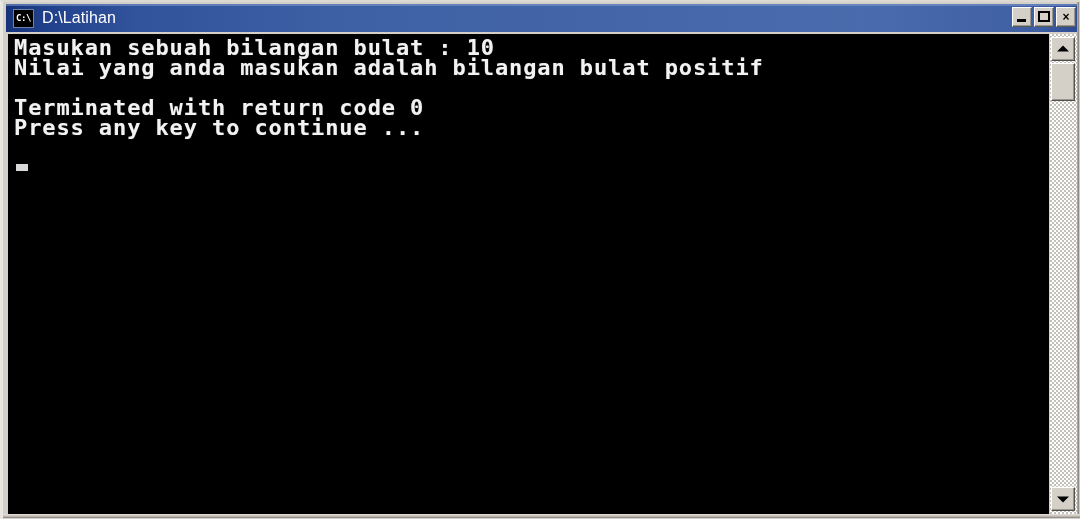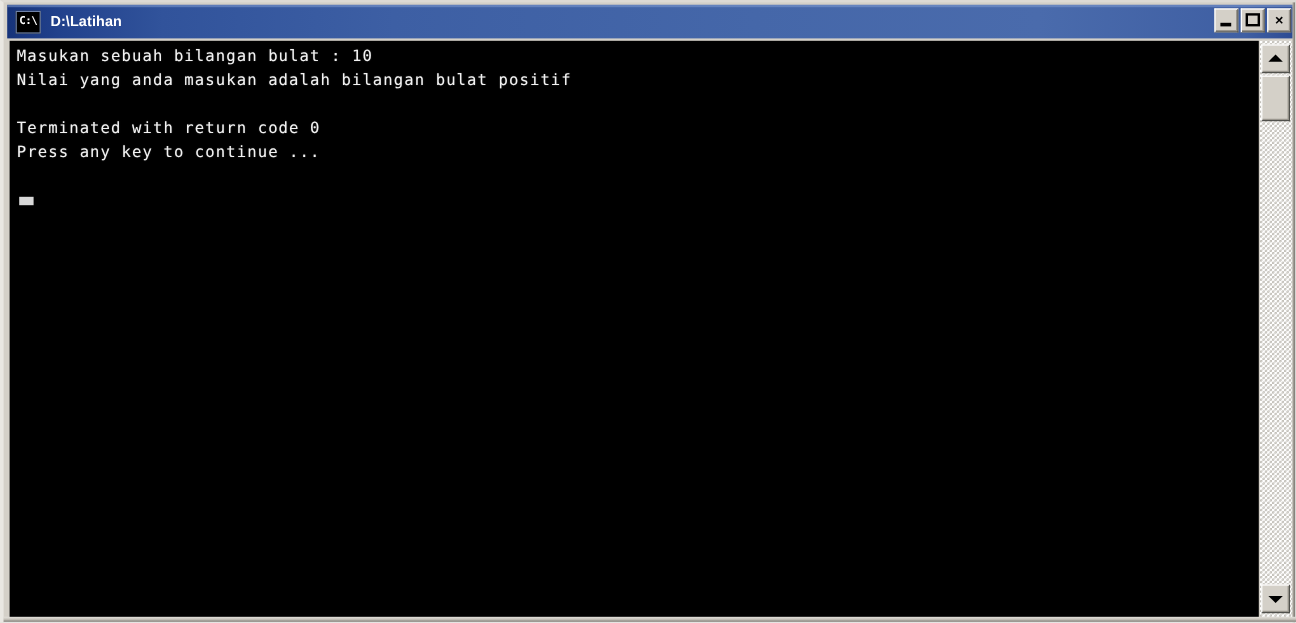--- a/index.html
+++ b/index.html
@@ -91,22 +91,22 @@
     line-height: 17px;
     text-align: center;
     letter-spacing: -0.5px;
     flex: none;
   }
 
   .title-text {
     margin-left: 8px;
     color: #ffffff;
     font-family: "Liberation Sans", sans-serif;
-    font-size: 12px;
-    font-weight: bold;
+    font-size: 16px;
+    font-weight: normal;
     letter-spacing: 0.1px;
     white-space: nowrap;
   }
 
   
   .caption-buttons {
     position: absolute;
     right: 4px;
     top: 3px;
     display: flex;
@@ -167,25 +167,25 @@
     width: 1041px;
     height: 482px;
     background: #000000;
     overflow: hidden;
   }
   .console-text {
     margin: 0;
     padding: 4px 0 0 6px;
     color: #f2f2f2;
     font-family: "DejaVu Sans Mono", "Liberation Mono", monospace;
-    font-size: 13px;
+    font-size: 22px;
     line-height: 20px;
     letter-spacing: 0.9px;
     white-space: pre;
-    font-weight: normal;
+    font-weight: bold;
     text-shadow: 0 0 1px rgba(255,255,255,.35);
   }
   .cursor {
     position: absolute;
     left: 8px;
     top: 130px;
     width: 12px;
     height: 7px;
     background: #d8d8d8;
   }

